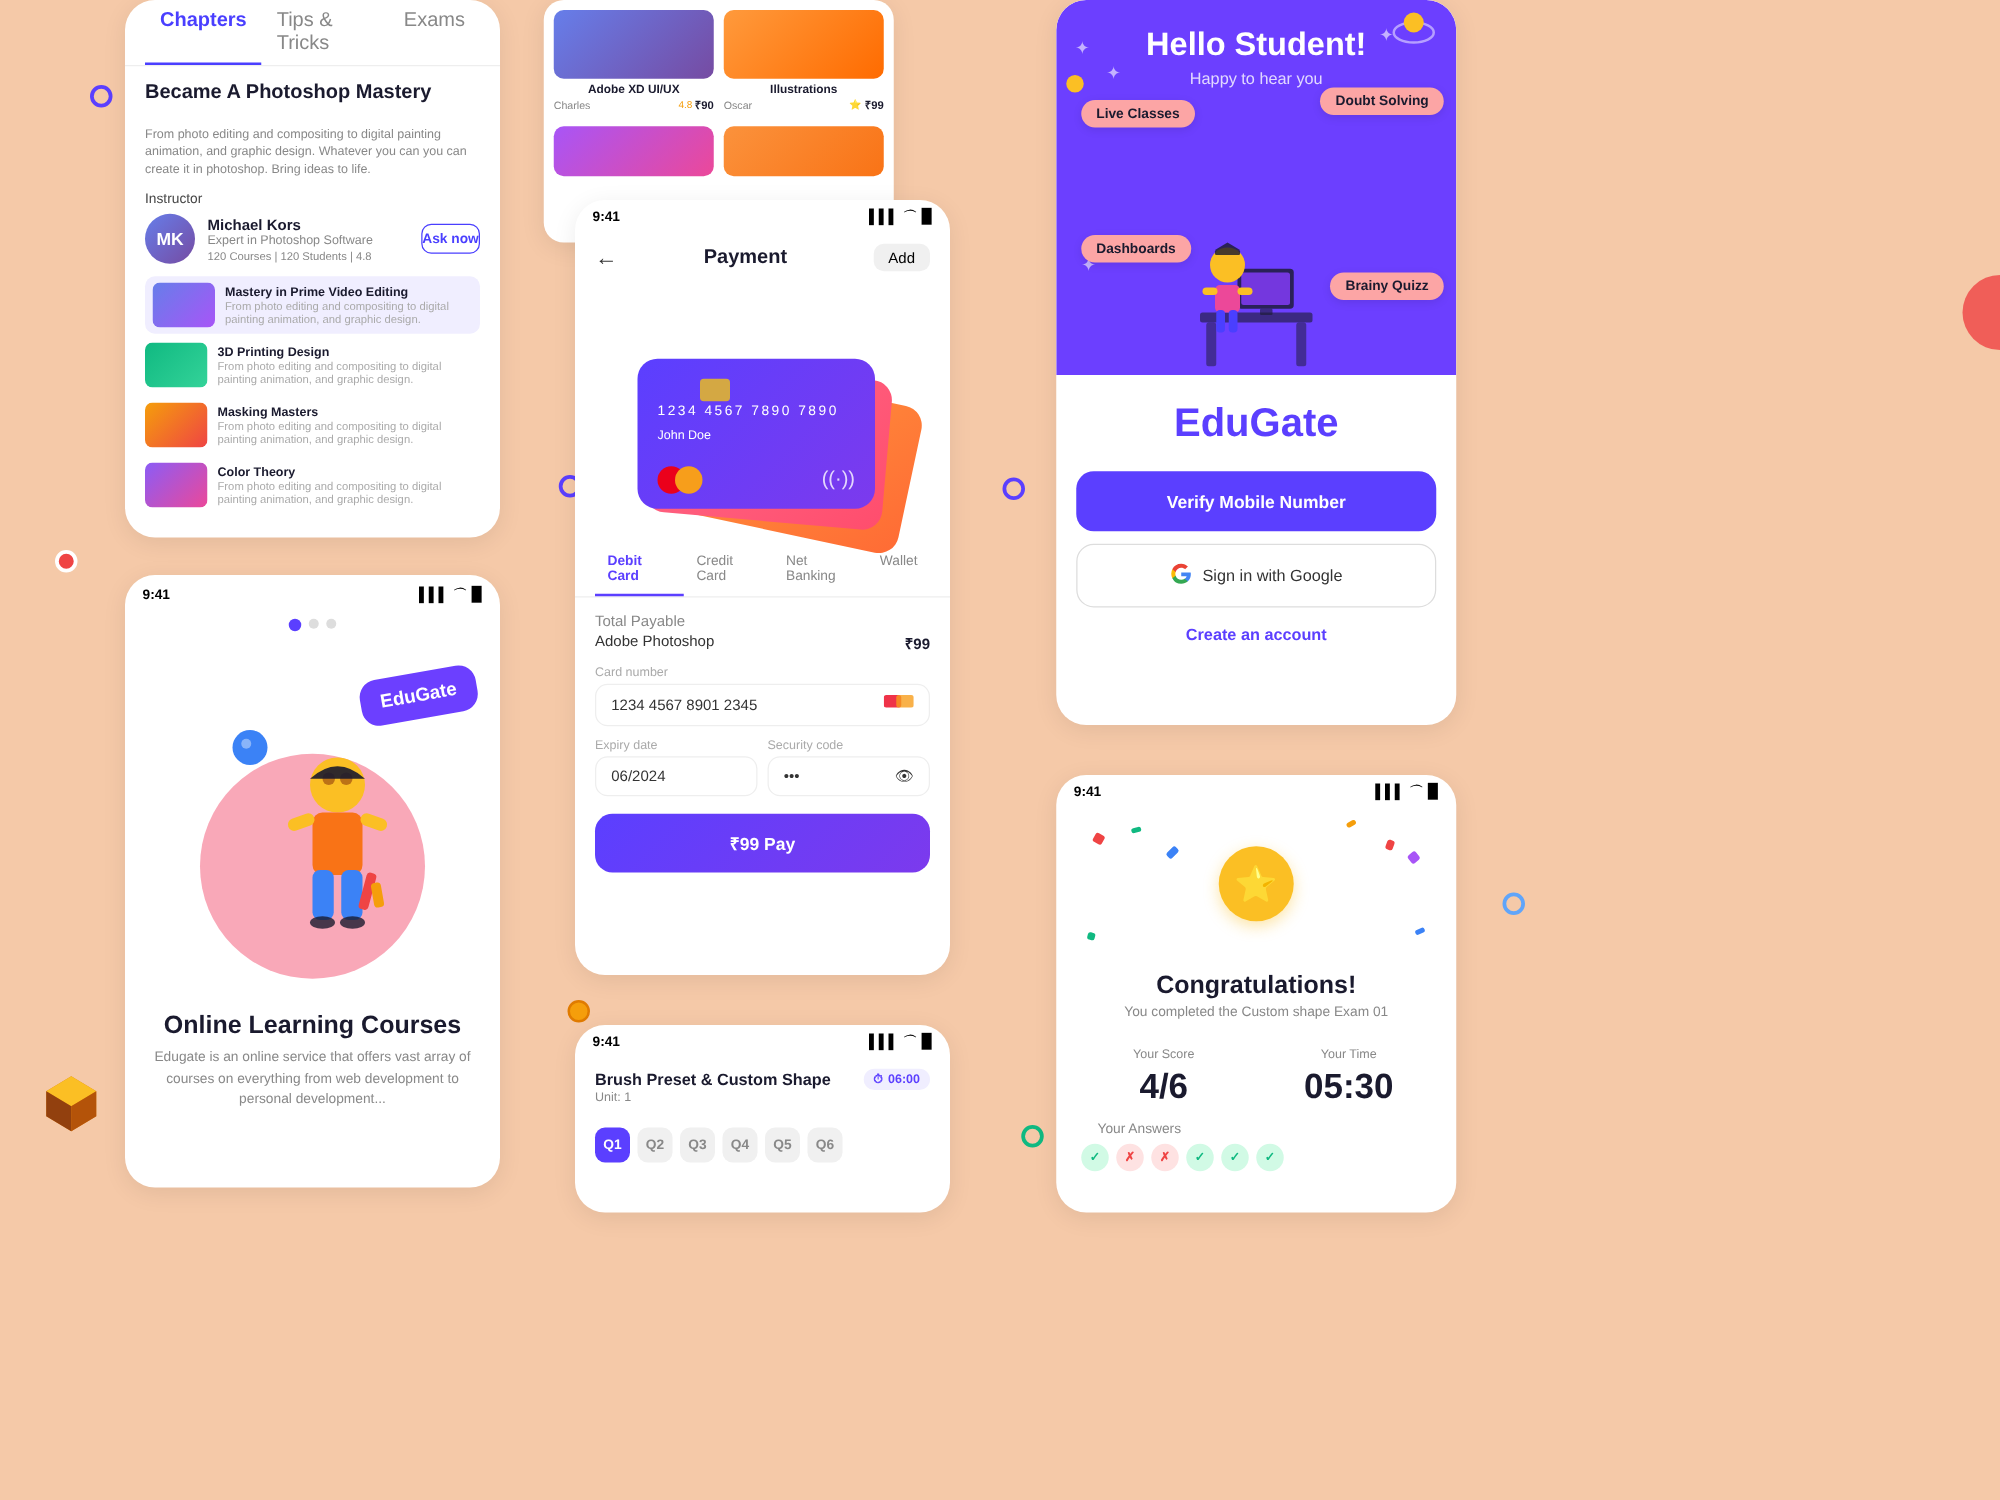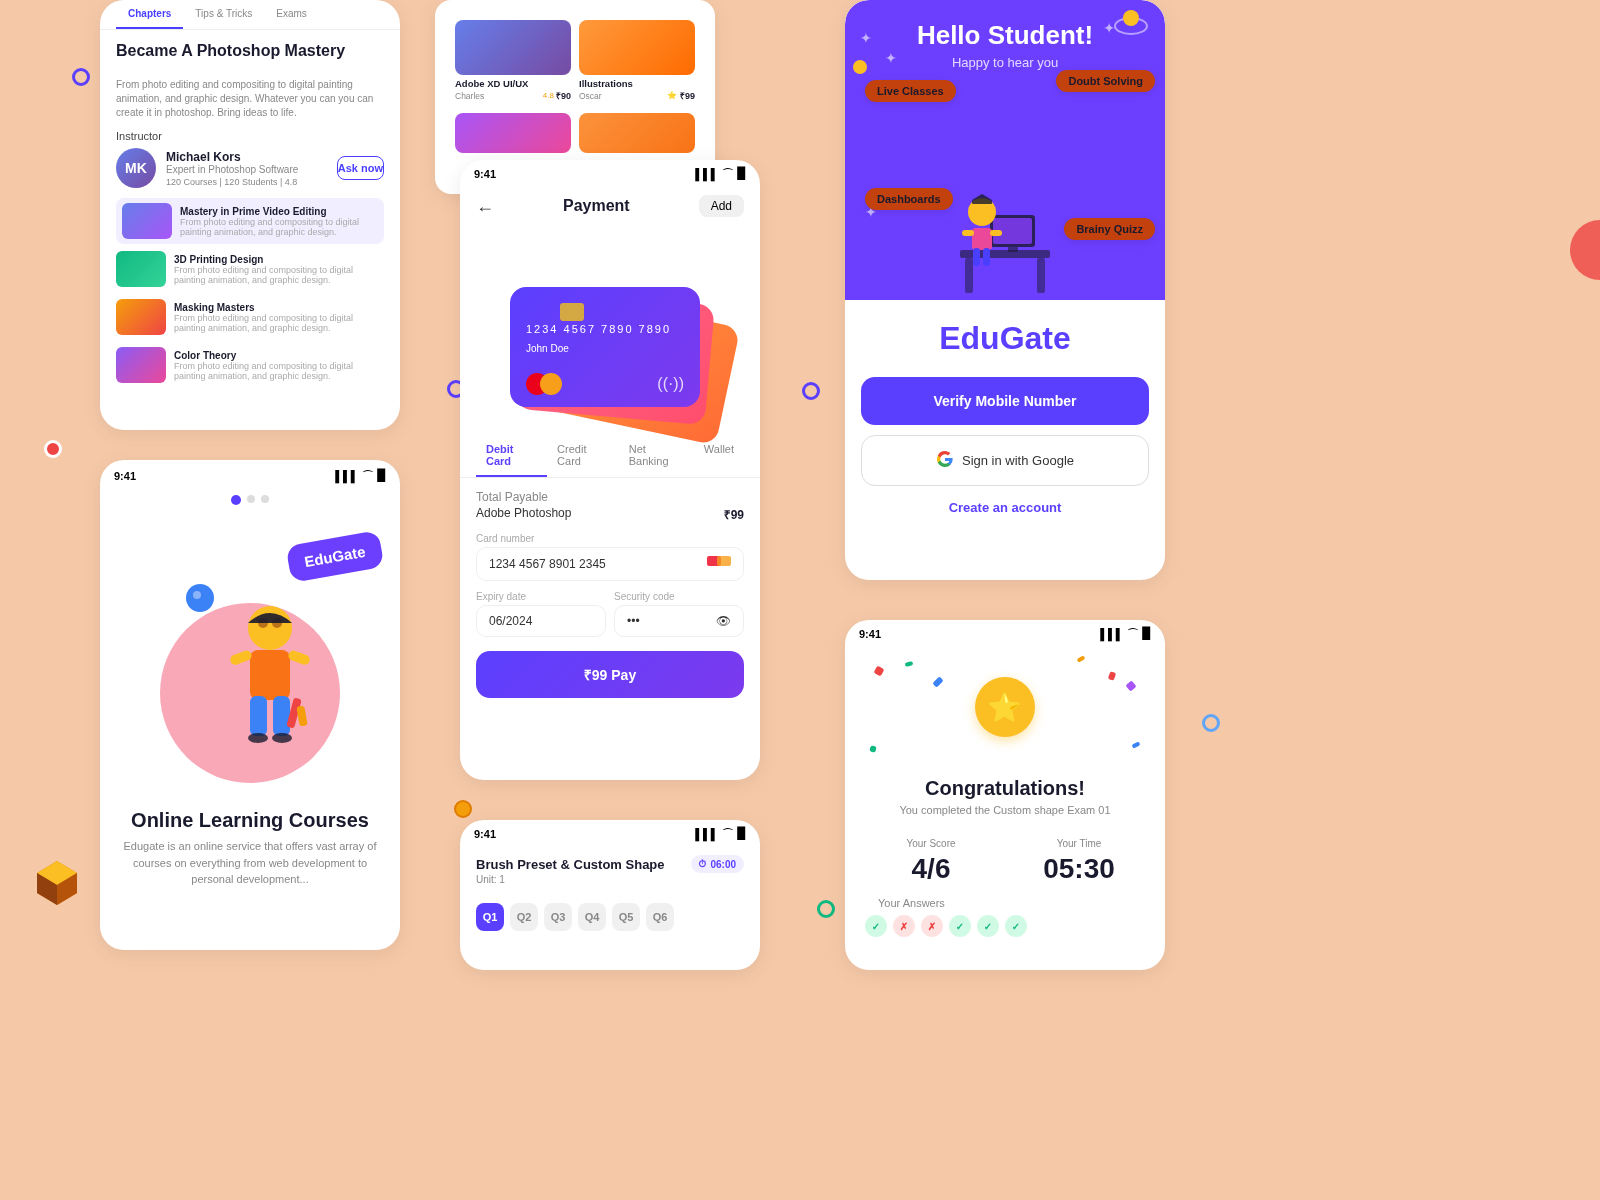--- a/index.html
+++ b/index.html
@@ -42,21 +42,21 @@
       width: 300px;
       height: 430px;
     }
     .course-tabs {
       display: flex;
       gap: 0;
       border-bottom: 1px solid #eee;
       padding: 0 16px;
     }
     .course-tab {
-      font-size: 10px;
+      font-size: 16px;
       padding: 8px 12px;
       color: #888;
       cursor: pointer;
     }
     .course-tab.active {
       color: #4a3fff;
       border-bottom: 2px solid #4a3fff;
       font-weight: 600;
     }
     .course-content { padding: 12px 16px; }
@@ -323,21 +323,21 @@
       height: 300px;
       border-radius: 24px 24px 0 0;
       position: relative;
       overflow: hidden;
       padding: 20px;
     }
     .hero-title { font-size: 26px; font-weight: 800; color: white; text-align: center; }
     .hero-sub { font-size: 13px; color: rgba(255,255,255,0.8); text-align: center; margin-top: 4px; }
     .feature-badge {
       position: absolute;
-      background: #c2410c;
+      background: #fca5a5;
       border-radius: 20px;
       padding: 5px 12px;
       font-size: 11px;
       font-weight: 600;
       color: #1a1a2e;
       box-shadow: 0 2px 8px rgba(0,0,0,0.1);
     }
     .badge-live { top: 80px; left: 20px; }
     .badge-doubt { top: 70px; right: 10px; }
     .badge-dashboard { bottom: 90px; left: 20px; }
@@ -522,21 +522,21 @@
           </div>
         <div class="lesson-info">
           <div class="lesson-title">Color Theory</div>
           <div class="lesson-desc">From photo editing and compositing to digital painting animation, and graphic design.</div>
         </div>
       </div>
     </div>
   </div>
 </div>
 
-<div style="position:absolute;left:435px;top:0;width:280px;height:194px;background:white;border-radius:16px;padding:20px;box-shadow:0 4px 20px rgba(0,0,0,0.08);">
+<div style="position:absolute;left:435px;top:0;width:280px;height:194px;background:white;border-radius:16px;padding:8px;box-shadow:0 4px 20px rgba(0,0,0,0.08);text-align:center;">
   <div style="display:grid;grid-template-columns:1fr 1fr;gap:8px;">
     <div>
       <div style="width:100%;height:55px;background:linear-gradient(135deg,#667eea,#764ba2);border-radius:8px;"></div>
       <div style="padding:3px 0;">
         <div style="font-size:9.5px;font-weight:600;color:#1a1a2e;">Adobe XD UI/UX</div>
         <div style="display:flex;justify-content:space-between;align-items:center;">
           <div style="font-size:8.5px;color:#888;">Charles</div>
           <div style="display:flex;align-items:center;gap:2px;">
             <span style="font-size:8px;color:#f59e0b;">4.8</span>
             <span style="font-size:9px;font-weight:700;color:#1a1a2e;">₹90</span>

